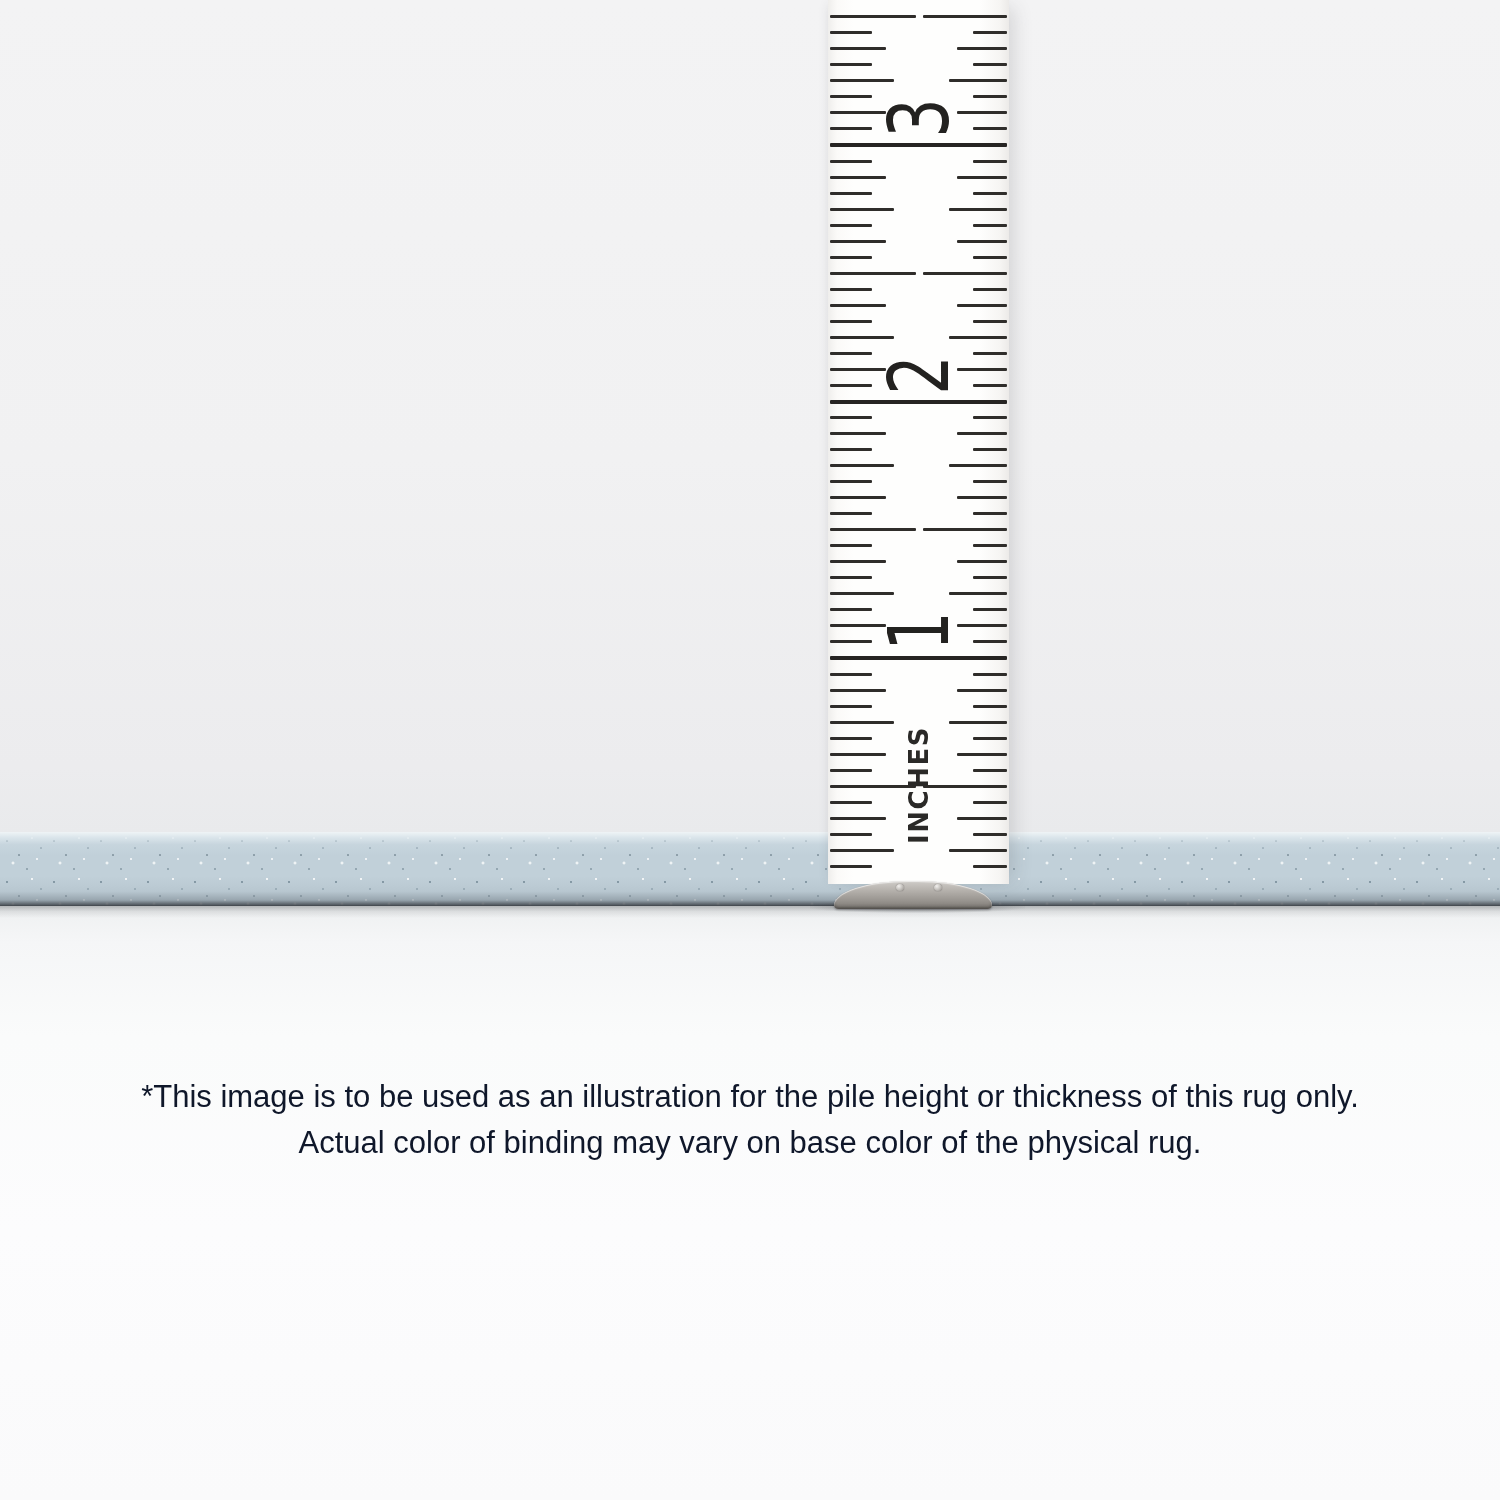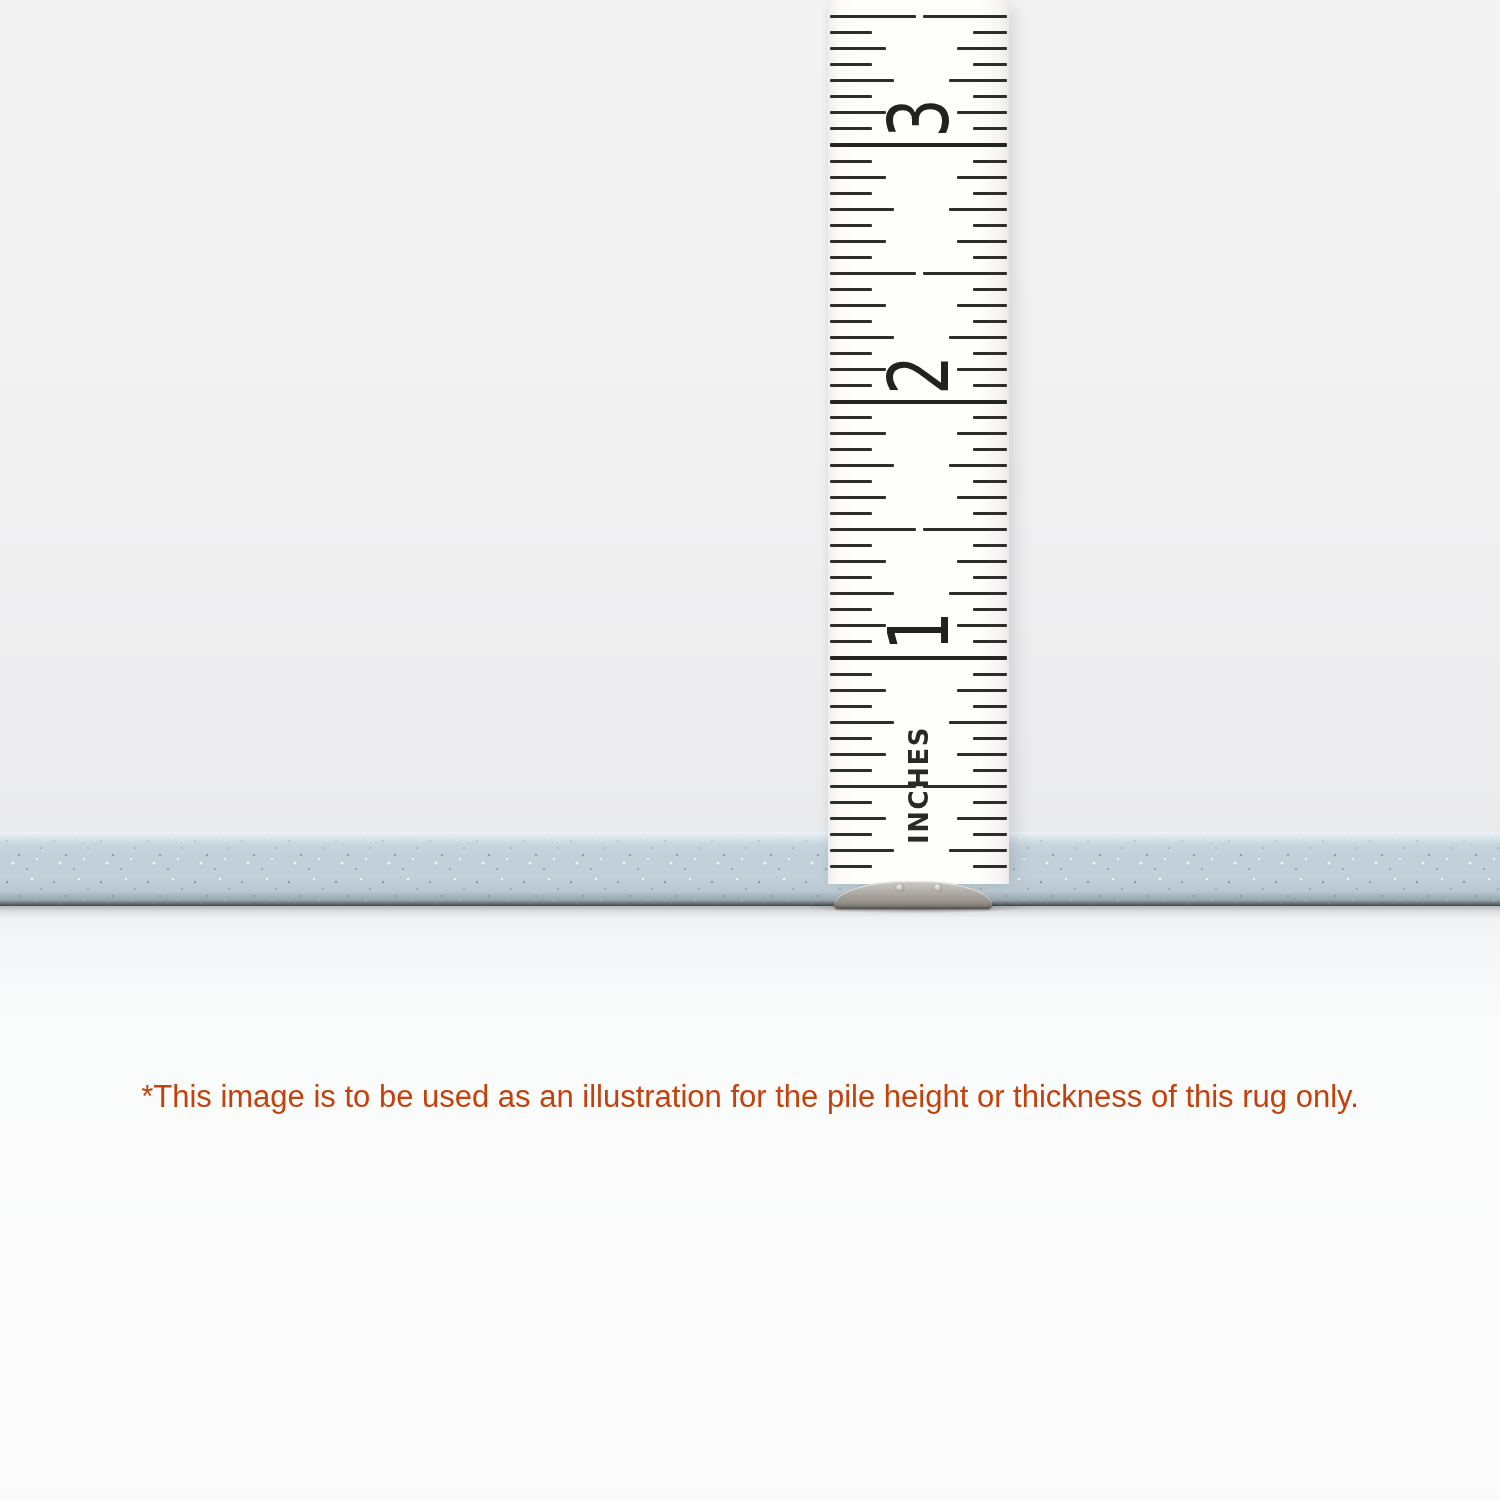--- a/index.html
+++ b/index.html
@@ -79,21 +79,21 @@
   }
   .rivet.r1{left:62px;}
   .rivet.r2{left:100px;}
   .tip-shadow{
     position:absolute;left:810px;top:901px;width:215px;height:12px;z-index:4;
     background:radial-gradient(ellipse at 50% 50%, rgba(30,32,36,.38) 0%, rgba(30,32,36,.12) 55%, rgba(30,32,36,0) 75%);
   }
   
   .caption{
     position:absolute;left:0;top:1074px;width:1500px;z-index:10;
-    text-align:center;color:#c2410c;
+    text-align:center;color:#0f172a;
     font-family:"Liberation Sans", sans-serif;
     font-size:31px;font-weight:500;line-height:46px;
   }
   .caption p{margin:0;}
 </style>
 </head>
 <body>
 
 <div id="scene">
 
@@ -225,15 +225,16 @@
       <div class="unit-label">INCHES</div>
     </div>
     <div class="metal-tip">
       <span class="rivet r1"></span>
       <span class="rivet r2"></span>
     </div>
   </div>
 
   <div class="caption">
     <p>*This image is to be used as an illustration for the pile height or thickness of this rug only.</p>
+    <p>Actual color of binding may vary on base color of the physical rug.</p>
   </div>
 
 </div>
 
 </body></html>

